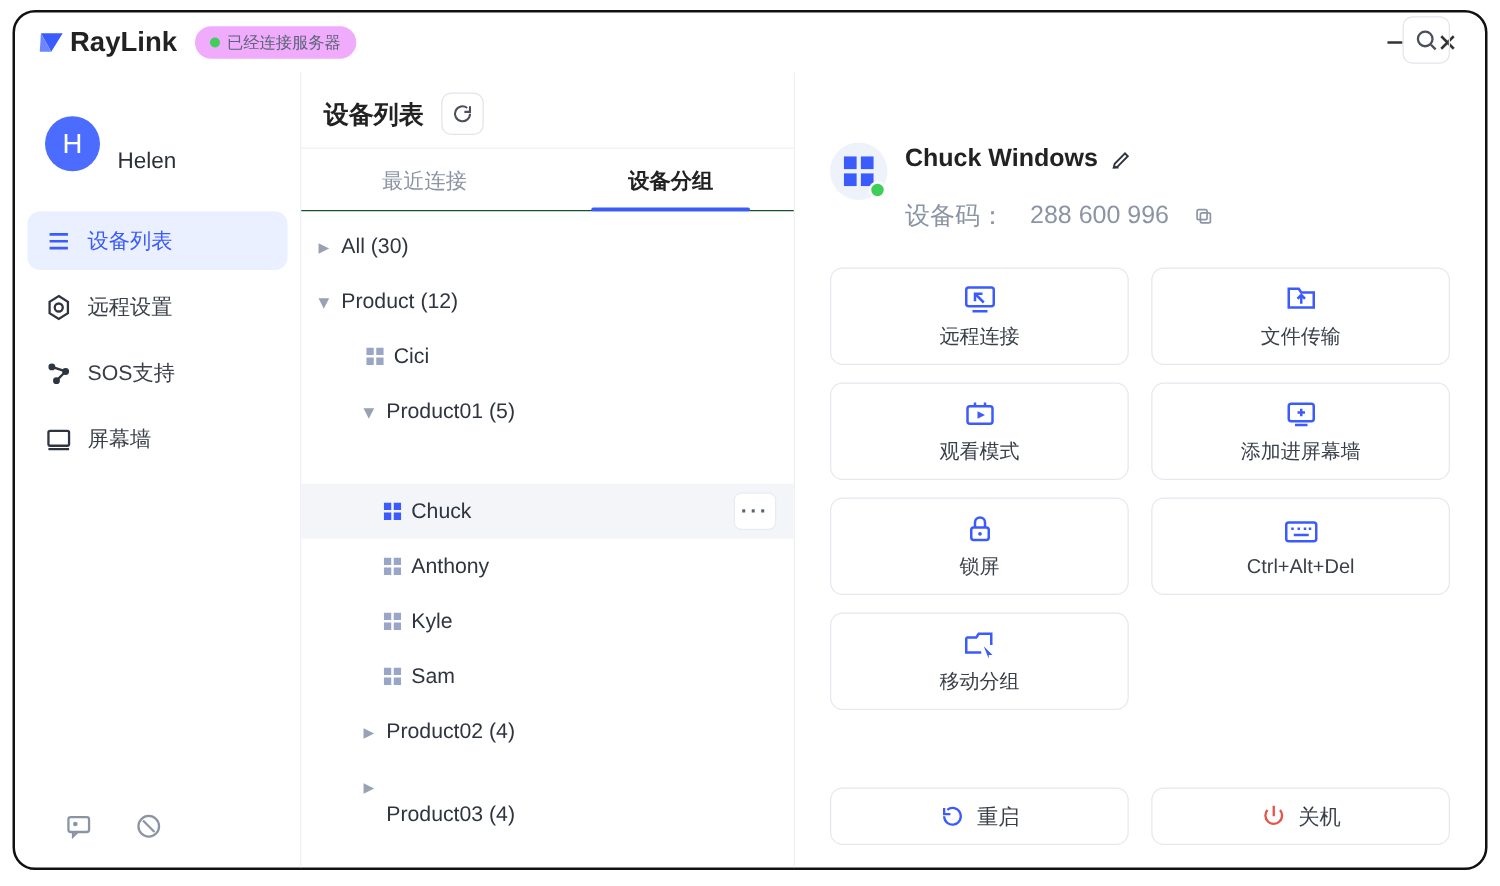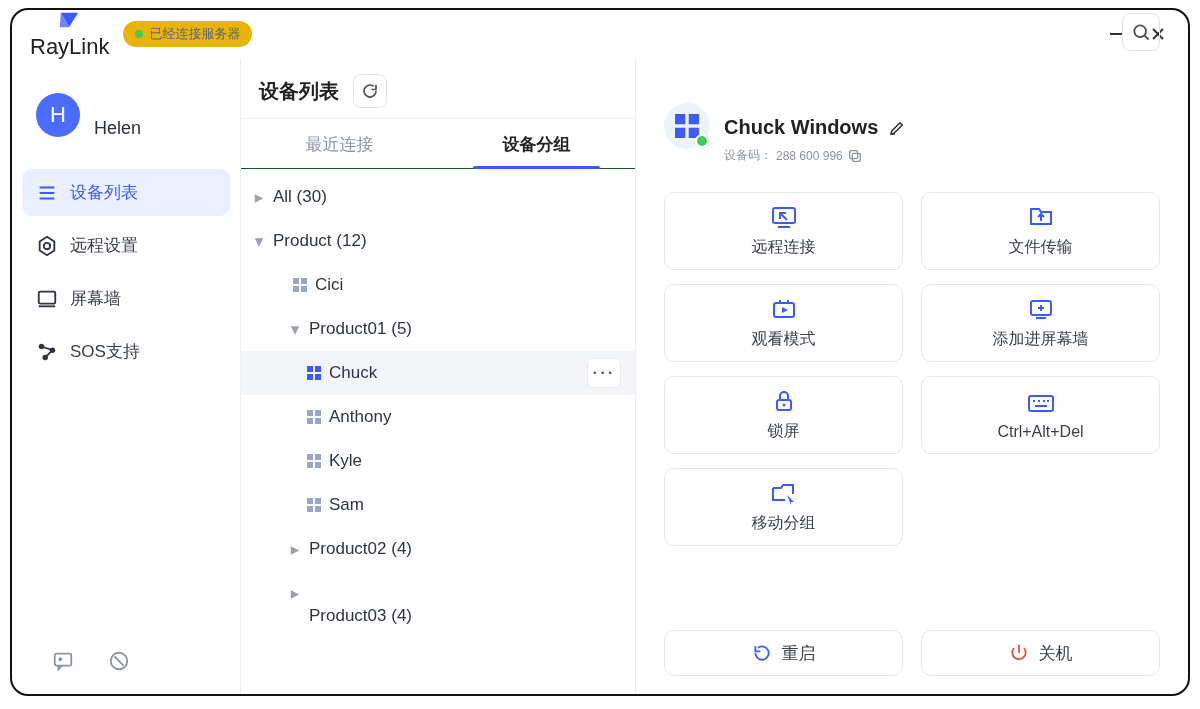--- a/index.html
+++ b/index.html
@@ -24,34 +24,33 @@
     .titlebar {
       height: 48px;
       display: flex;
       align-items: center;
       padding: 0 20px 0 18px;
       position: relative;
     }
     .logo {
       display: flex;
       align-items: center;
-      font-weight: 400;
+      font-weight: 700;
       font-size: 22px;
       color: #222;
       gap: 3px;
-      flex-direction: column;
     }
     .logo-mark {
       color: #3b5bfd;
       font-weight: 900;
       margin-right: 1px;
     }
     .status-pill {
       margin-left: 14px;
-      background: #eab308;
+      background: #f0abfc;
       border-radius: 999px;
       padding: 4px 12px;
       display: inline-flex;
       align-items: center;
       font-size: 13px;
       color: #5a6576;
       gap: 6px;
     }
     .status-dot-green {
       width: 8px; height: 8px; border-radius: 50%; background: #3ecf5b;
@@ -175,20 +174,21 @@
       min-height: 44px;
     }
     .device-line1 { display: flex; align-items: center; gap: 8px; }
     .win-icon { width: 14px; height: 14px; display: inline-flex; color: #3b5bfd; }
     .device-label { font-size: 17px; color: #2e3440; }
     .device-selected {
       background: #f3f5f9;
       position: relative;
       padding-top: 8px;
       padding-bottom: 8px;
+      margin-top: 36px;
     }
     .device-sub {
       display: flex; align-items: center; gap: 6px;
       font-size: 14px; color: #9aa2b1; margin-top: 2px;
     }
     .more-btn {
       position: absolute; right: 14px; top: 50%; transform: translateY(-50%);
       width: 34px; height: 30px; background: #fff; border: 1px solid #e8ebf1; border-radius: 6px;
       display: inline-flex; align-items: center; justify-content: center;
       color: #5b6271; cursor: pointer;
@@ -215,21 +215,21 @@
       width: 46px; height: 46px; border-radius: 50%; background: #eef3fb;
       display: flex; align-items: center; justify-content: center; position: relative;
     }
     .status-dot-online {
       position: absolute; right: 1px; bottom: 1px;
       width: 14px; height: 14px; border-radius: 50%; background: #3ecf5b; border: 2px solid #fff;
     }
     .detail-title-line { display: flex; align-items: center; gap: 10px; margin-top: 28px; }
     .detail-title { font-size: 20px; font-weight: 700; color: #222; }
     .edit-icon { color: #3a3f4a; cursor: pointer; }
-    .detail-sub { color: #8b94a5; font-size: 12px; margin-top: 8px; display: flex; align-items: center; gap: 4px;}
+    .detail-sub { color: #8b94a5; font-size: 20px; margin-top: 20px; display: flex; align-items: center; gap: 20px;}
     .copy-icon { color: #8b94a5; cursor: pointer; display: inline-flex; }
     .actions-grid {
       display: grid;
       grid-template-columns: 1fr 1fr;
       gap: 14px 18px;
       margin-top: 22px;
     }
     .action-card {
       border: 1px solid #e5e8ef;
       border-radius: 10px;
@@ -327,38 +327,38 @@
           <span class="nav-icon">
             <svg width="22" height="22" viewBox="0 0 24 24" fill="none" stroke="#2e3440" stroke-width="2">
                 <polygon points="12,2 20,7 20,17 12,22 4,17 4,7"></polygon>
                 <circle cx="12" cy="12" r="3.5"></circle>
               </svg>
           </span>
           <span>远程设置</span>
         </div>
         <div class="nav-item">
           <span class="nav-icon">
-            <svg width="22" height="22" viewBox="0 0 24 24" fill="none" stroke="#2e3440" stroke-width="2">
-                <rect x="3" y="4" width="18" height="13" rx="1.5"></rect>
-                <line x1="3" y1="20" x2="21" y2="20"></line>
-              </svg>
-          </span>
-          <span>屏幕墙</span>
-        </div>
-        <div class="nav-item">
-          <span class="nav-icon">
             <svg width="22" height="22" viewBox="0 0 24 24" fill="#2e3440">
                 <circle cx="6" cy="6" r="3"></circle>
                 <circle cx="18" cy="10" r="3"></circle>
                 <circle cx="10" cy="18" r="3"></circle>
                 <line x1="6" y1="6" x2="18" y2="10" stroke="#2e3440" stroke-width="2"></line>
                 <line x1="18" y1="10" x2="10" y2="18" stroke="#2e3440" stroke-width="2"></line>
               </svg>
           </span>
           <span>SOS支持</span>
+        </div>
+        <div class="nav-item">
+          <span class="nav-icon">
+            <svg width="22" height="22" viewBox="0 0 24 24" fill="none" stroke="#2e3440" stroke-width="2">
+                <rect x="3" y="4" width="18" height="13" rx="1.5"></rect>
+                <line x1="3" y1="20" x2="21" y2="20"></line>
+              </svg>
+          </span>
+          <span>屏幕墙</span>
         </div>
       </div>
       <div class="sidebar-bottom">
         <span>
           <svg width="22" height="22" viewBox="0 0 24 24" fill="none" stroke="#8b94a5" stroke-width="2">
               <rect x="3" y="4" width="18" height="13" rx="2"></rect>
               <path d="M7 17 L7 21 L11 17"></path>
               <circle cx="9" cy="10" r="1" fill="#8b94a5"></circle>
             </svg>
         </span>

